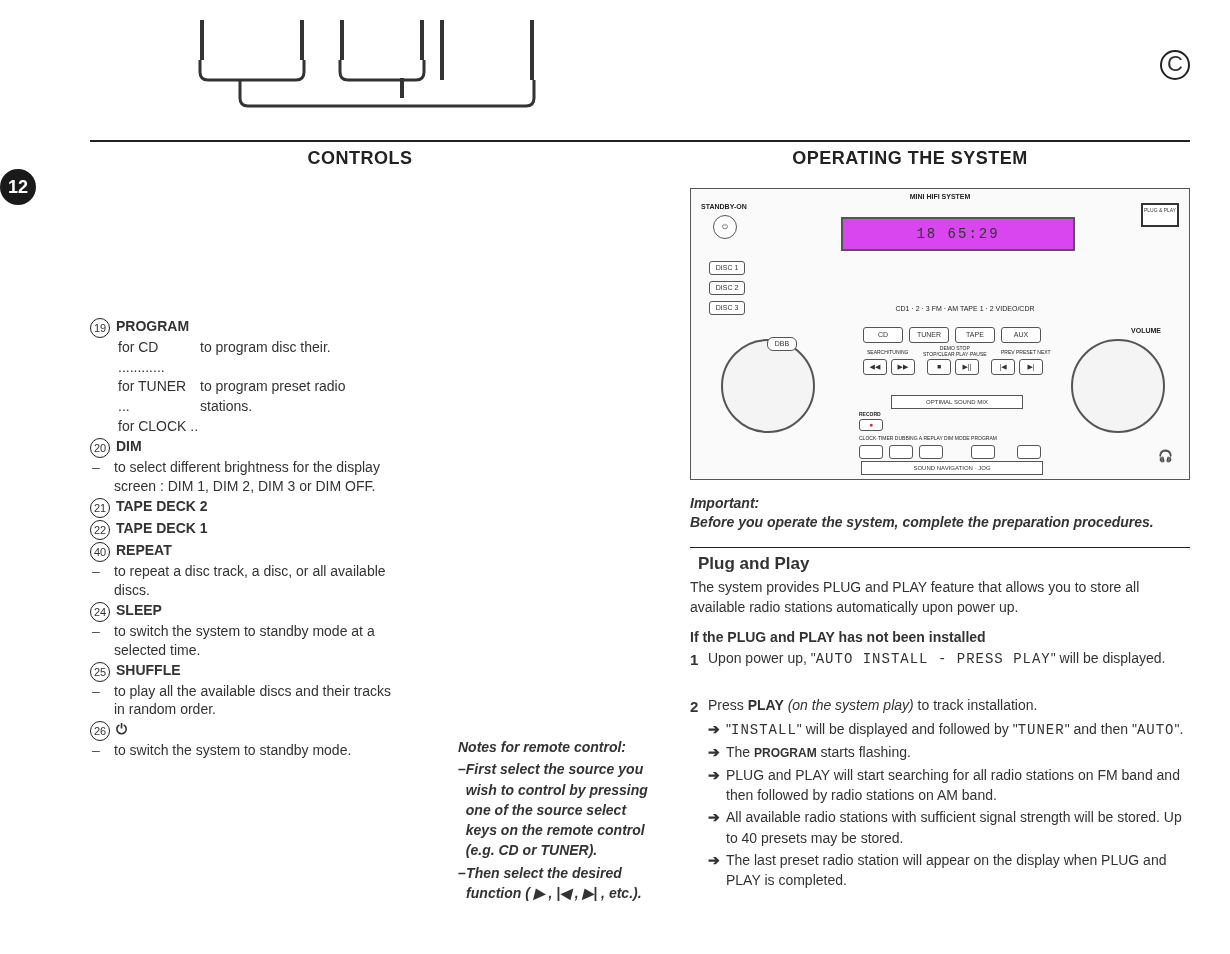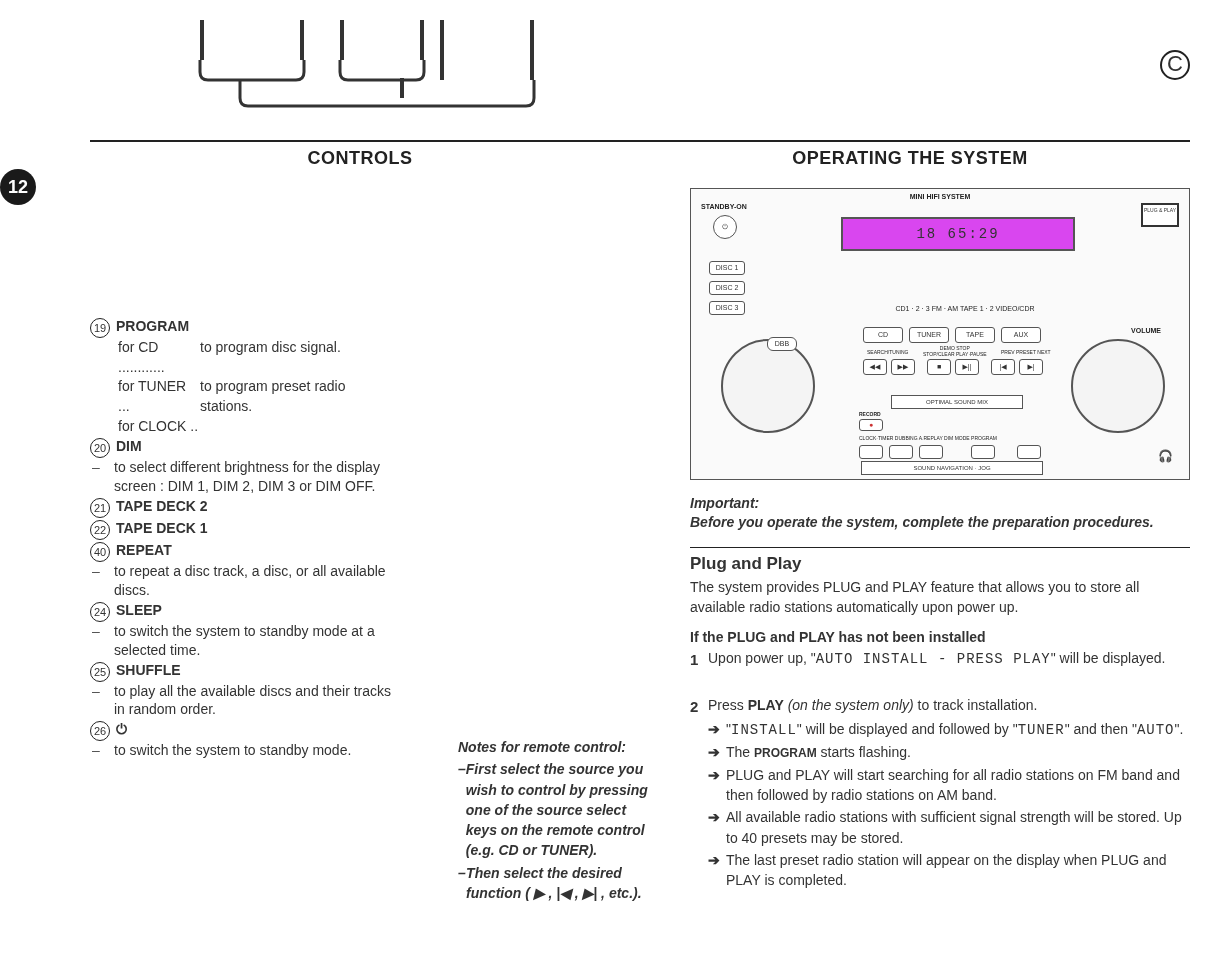--- a/index.html
+++ b/index.html
@@ -154,21 +154,21 @@
     margin-bottom: 14px;
   }
   .sec-rule {
     border: none;
     border-top: 1px solid #222;
     margin: 0 0 6px 0;
   }
   h2.subhead {
     font-size: 17px;
     font-weight: bold;
-    margin: 0 0 4px 0;
+    margin: 0 0 4px 8px;
   }
   h3.minorhead {
     font-size: 14px;
     font-weight: bold;
     margin: 12px 0 4px 0;
   }
   p {
     margin: 0 0 6px 0;
     line-height: 1.4;
   }
@@ -291,21 +291,21 @@
   <div class="controls-col">
 
     <div class="control-item">
       <div class="control-head">
         <span class="circled">19</span>
         <b>PROGRAM</b>
       </div>
       <div class="def-table">
         <div class="row">
             <span class="k">for CD ............</span>
-            <span class="v">to program disc signal.</span>
+            <span class="v">to program disc their.</span>
           </div>
         <div class="row">
             <span class="k">for TUNER ...</span>
             <span class="v">to program preset radio stations.</span>
           </div>
         <div class="row">
             <span class="k">for CLOCK ..</span>
           </div>
       </div>
     </div>
@@ -458,21 +458,21 @@
             <span class="t">
               <span>Upon power up, "</span><span class="lcd">AUTO INSTALL - PRESS PLAY</span><span>" will be displayed.</span>
             </span>
           </div>
         </div>
 
         <div class="right-right-col">
           <div class="num-step">
             <span class="n">2</span>
             <span class="t">
-              <span>Press </span><b>PLAY</b><i> (on the system only)</i><span> to track installation.</span>
+              <span>Press </span><b>PLAY</b><i> (on the system play)</i><span> to track installation.</span>
             </span>
           </div>
           <div class="arrow-row">
               <span class="arr">➔</span>
               <span class="t">
             <span>"</span><span class="lcd">INSTALL</span><span>" will be displayed and followed by "</span><span class="lcd">TUNER</span><span>" and then "</span><span class="lcd">AUTO</span><span>".</span>
           </span>
             </div>
           <div class="arrow-row">
               <span class="arr">➔</span>

